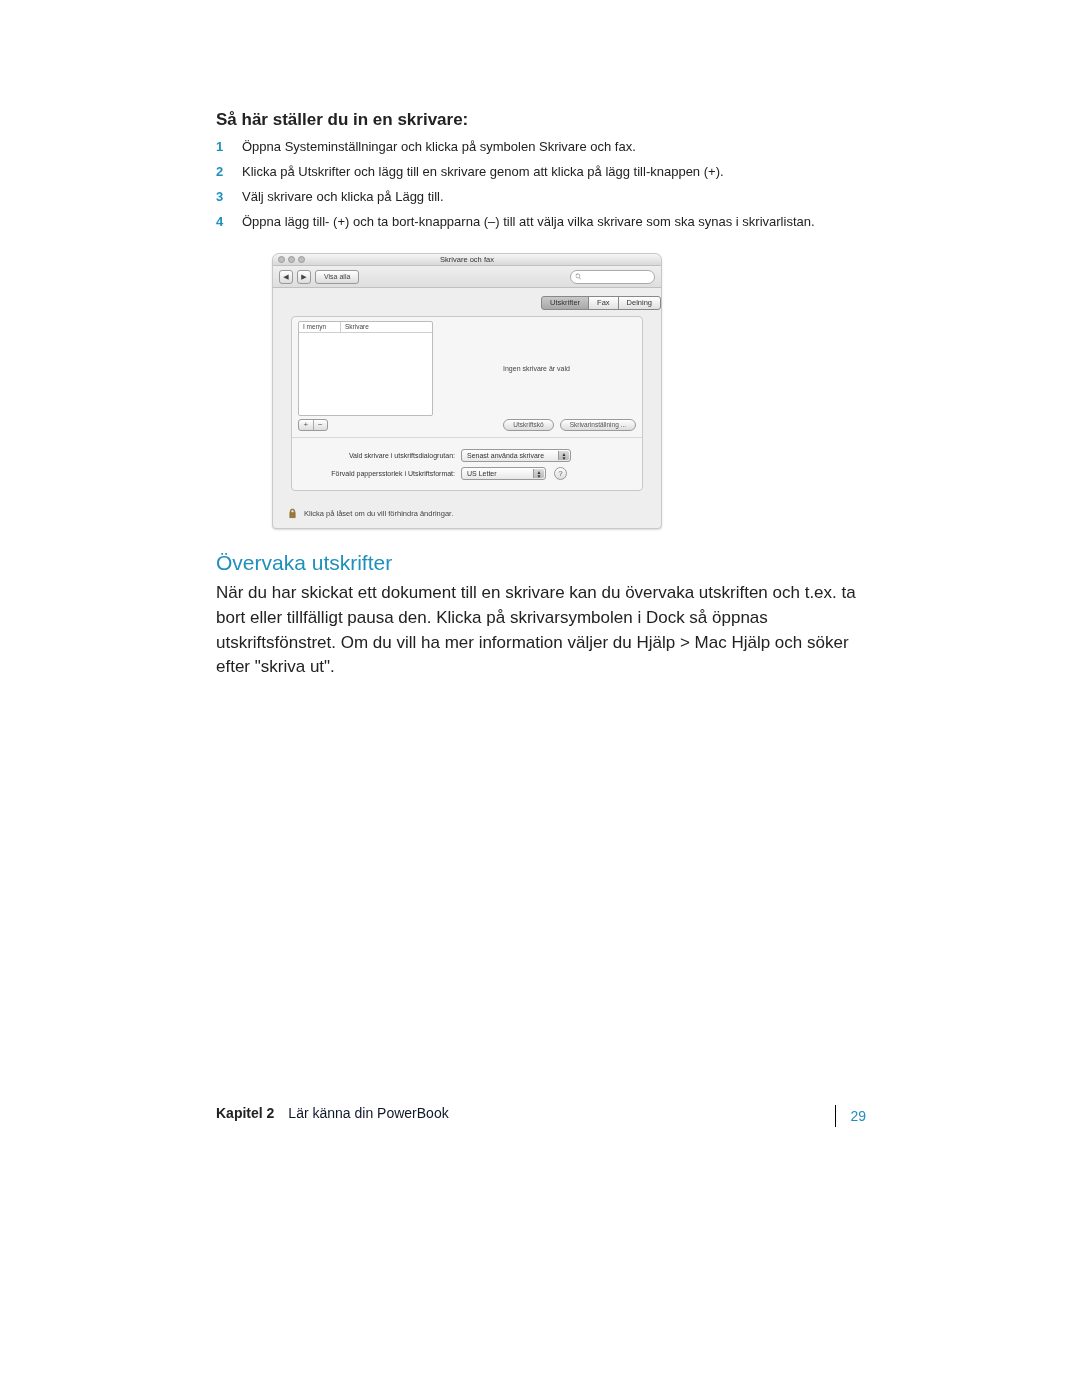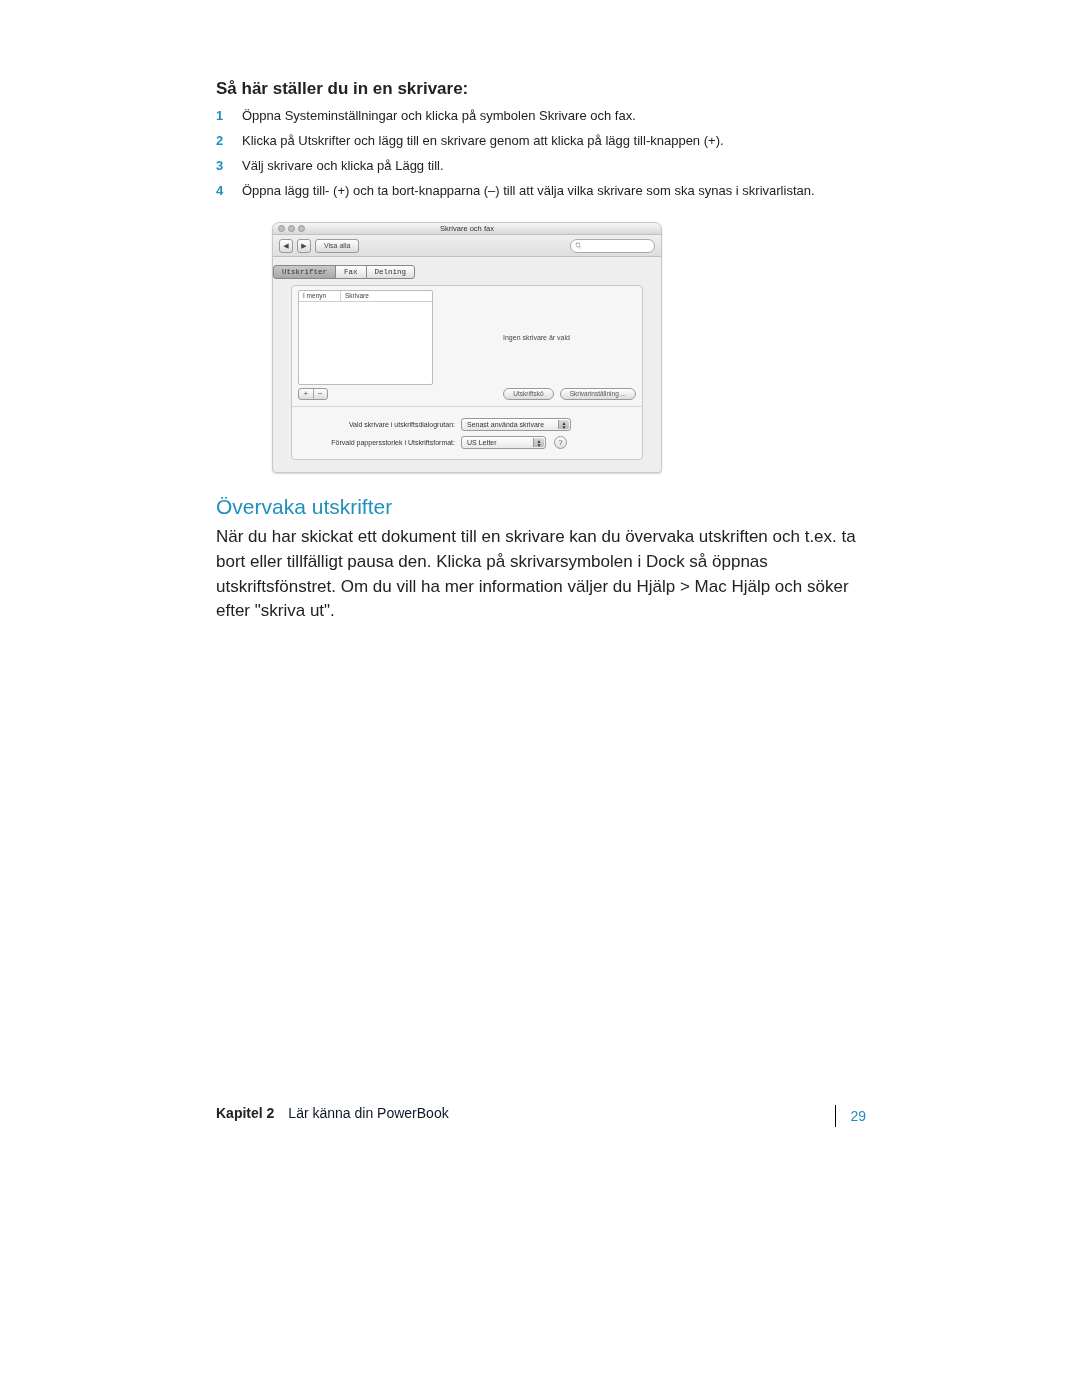--- a/index.html
+++ b/index.html
@@ -5,21 +5,21 @@
   * { box-sizing: border-box; margin: 0; padding: 0; }
   body {
     background: #fff;
     font-family: "Lucida Grande", "Helvetica Neue", Arial, sans-serif;
     color: #222;
     width: 1080px;
     height: 1397px;
     position: relative;
   }
   .page {
-    padding: 79px 215px 0 216px;
+    padding: 110px 215px 0 216px;
   }
   .heading-bold {
     font-size: 17px;
     font-weight: 700;
     margin-bottom: 8px;
   }
   .steps {
     list-style: none;
     counter-reset: step;
     margin-bottom: 22px;
@@ -91,23 +91,22 @@
     margin-left: auto;
     width: 85px; height: 14px;
     background: #fff;
     border: 1px solid #aaa;
     border-radius: 8px;
     display: flex; align-items: center;
     padding-left: 4px;
   }
   .search svg { width: 7px; height: 7px; fill: #888; }
   .segmented {
-    display: flex; justify-content: flex-start;
+    display: flex; justify-content: flex-end;
     padding: 8px 0 6px;
-    font-family: Liberation Mono, monospace;
   }
   .seg {
     height: 14px; padding: 0 8px;
     border: 1px solid #888;
     background: linear-gradient(#fff,#e0e0e0);
     font-size: 7.5px; line-height: 12px;
     margin-left: -1px;
   }
   .seg:first-child { border-radius: 3px 0 0 3px; margin-left: 0; }
   .seg:last-child  { border-radius: 0 3px 3px 0; }
@@ -272,20 +271,26 @@
         <div class="form-row">
           <label style="width:155px">Förvald pappersstorlek i Utskriftsformat:</label>
           <div class="select" style="max-width:85px">
             <span>US Letter</span>
             <span class="arrows">▲<br>▼</span>
           </div>
           <span class="help-circle">?</span>
         </div>
       </div>
     </div>
+    <div class="lockrow">
+      <svg viewBox="0 0 24 24">
+          <path d="M7 10V7a5 5 0 0110 0v3h1v11H6V10h1zm2 0h6V7a3 3 0 00-6 0v3z"></path>
+        </svg>
+      <span>Klicka på låset om du vill förhindra ändringar.</span>
+    </div>
   </div>
 
   <div class="blue-heading">Övervaka utskrifter</div>
   <p class="body-p">När du har skickat ett dokument till en skrivare kan du övervaka utskriften och t.ex. ta bort eller tillfälligt pausa den. Klicka på skrivarsymbolen i Dock så öppnas utskriftsfönstret. Om du vill ha mer information väljer du Hjälp &gt; Mac Hjälp och söker efter "skriva ut".</p>
 </div>
 
 <div class="footer">
   <span class="chap">Kapitel 2</span>
   <span class="title">Lär känna din PowerBook</span>
   <span class="pg">29</span>

